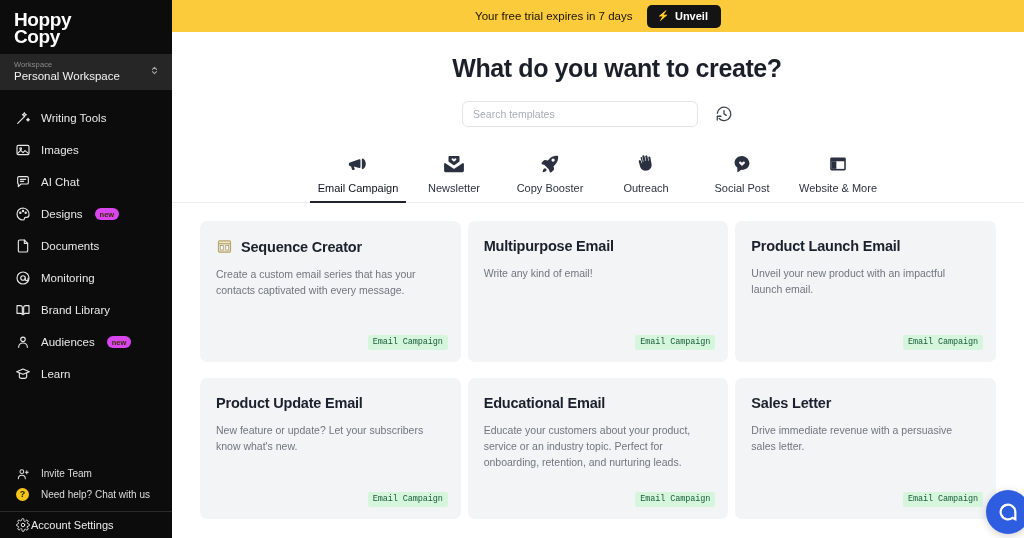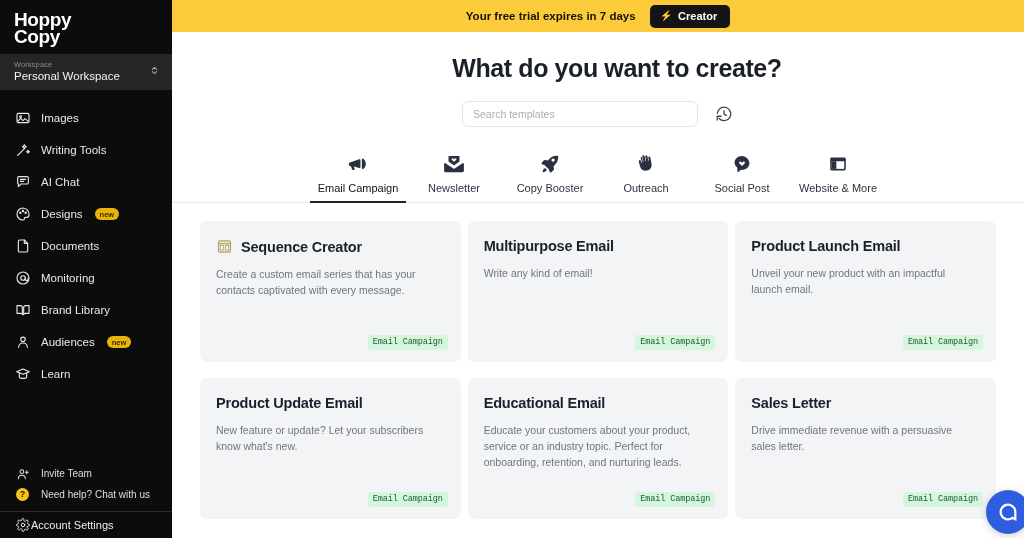--- a/index.html
+++ b/index.html
@@ -77,21 +77,21 @@
   }
   .nav-icon {
     width: 17px; height: 17px;
     display: flex; align-items: center; justify-content: center;
     flex: 0 0 17px;
     color: #e8e8e8;
   }
   .nav-icon svg { width: 16px; height: 16px; display:block; }
   .nav-label { font-size: 11.5px; color: #e8e8e8; white-space: nowrap; }
   .badge-new {
-    background: #eab308;
+    background: #d946ef;
     color: #3a2c00;
     font-size: 7.5px;
     font-weight: 700;
     border-radius: 7px;
     padding: 1.5px 5px 1.5px 5px;
     line-height: 9px;
     margin-left: 2px;
   }
 
   .sidebar-footer { padding-bottom: 0; }
@@ -128,21 +128,21 @@
   .trialbar {
     height: 32px;
     background: #fbcb3c;
     display: flex;
     align-items: center;
     justify-content: center;
     gap: 14px;
   }
   .trial-text {
     font-size: 11.5px;
-    font-weight: 700;
+    font-weight: 400;
     color: #191300;
   }
   .upgrade-btn {
     background: #141414;
     color: #ffffff;
     border-radius: 5px;
     font-size: 11px;
     font-weight: 600;
     padding: 5px 13px 6px 11px;
     display: flex; align-items: center; gap: 5px;
@@ -299,37 +299,37 @@
             <path d="M5 9.5l3 3 3-3"></path>
         </svg>
       </div>
     </div>
 
     <nav class="nav">
 
       <div class="nav-item">
         <span class="nav-icon">
           <svg viewBox="0 0 24 24" fill="none" stroke="currentColor" stroke-width="1.7" stroke-linecap="round" stroke-linejoin="round">
+            <path d="M4 20L14.5 9.5"></path>
+              <path d="M14 4l1 2 2 1-2 1-1 2-1-2-2-1 2-1z"></path>
+              <path d="M19.5 12.5l.7 1.4 1.4.6-1.4.7-.7 1.4-.7-1.4-1.4-.7 1.4-.6z"></path>
+          </svg>
+        </span>
+        <span class="nav-label">Writing Tools</span>
+      </div>
+
+      <div class="nav-item">
+        <span class="nav-icon">
+          <svg viewBox="0 0 24 24" fill="none" stroke="currentColor" stroke-width="1.7" stroke-linecap="round" stroke-linejoin="round">
             <rect x="3" y="5" width="18" height="14" rx="2"></rect>
               <circle cx="8.5" cy="10" r="1.3"></circle>
               <path d="M4 17l4.5-4.5 3.5 3.5 3-3L20 17"></path>
           </svg>
         </span>
         <span class="nav-label">Images</span>
-      </div>
-
-      <div class="nav-item">
-        <span class="nav-icon">
-          <svg viewBox="0 0 24 24" fill="none" stroke="currentColor" stroke-width="1.7" stroke-linecap="round" stroke-linejoin="round">
-            <path d="M4 20L14.5 9.5"></path>
-              <path d="M14 4l1 2 2 1-2 1-1 2-1-2-2-1 2-1z"></path>
-              <path d="M19.5 12.5l.7 1.4 1.4.6-1.4.7-.7 1.4-.7-1.4-1.4-.7 1.4-.6z"></path>
-          </svg>
-        </span>
-        <span class="nav-label">Writing Tools</span>
       </div>
 
       <div class="nav-item">
         <span class="nav-icon">
           <svg viewBox="0 0 24 24" fill="none" stroke="currentColor" stroke-width="1.7" stroke-linecap="round" stroke-linejoin="round">
             <path d="M4 6a2 2 0 0 1 2-2h12a2 2 0 0 1 2 2v7a2 2 0 0 1-2 2H9l-4 4v-4a2 2 0 0 1-1-1.7z"></path>
               <path d="M8 8h8"></path>
               <path d="M8 11h5"></path>
           </svg>
         </span>
@@ -438,21 +438,21 @@
 
     </div>
   </aside>
 
   <main class="main">
 
     <div class="trialbar">
       <span class="trial-text">Your free trial expires in 7 days</span>
       <button class="upgrade-btn">
         <span class="bolt">⚡</span>
-        <span>Creator</span>
+        <span>Unveil</span>
       </button>
     </div>
 
     <div class="hero">
       <h1 class="hero-title">What do you want to create?</h1>
     </div>
 
     <div class="searchrow">
       <input class="search-input" type="text" placeholder="Search templates" style="">
       <button class="history-btn">

